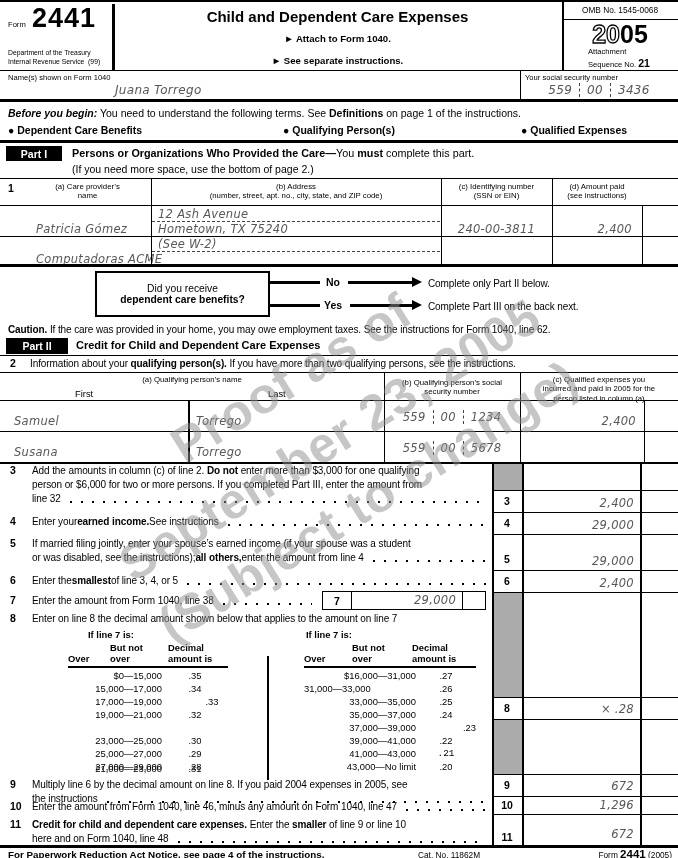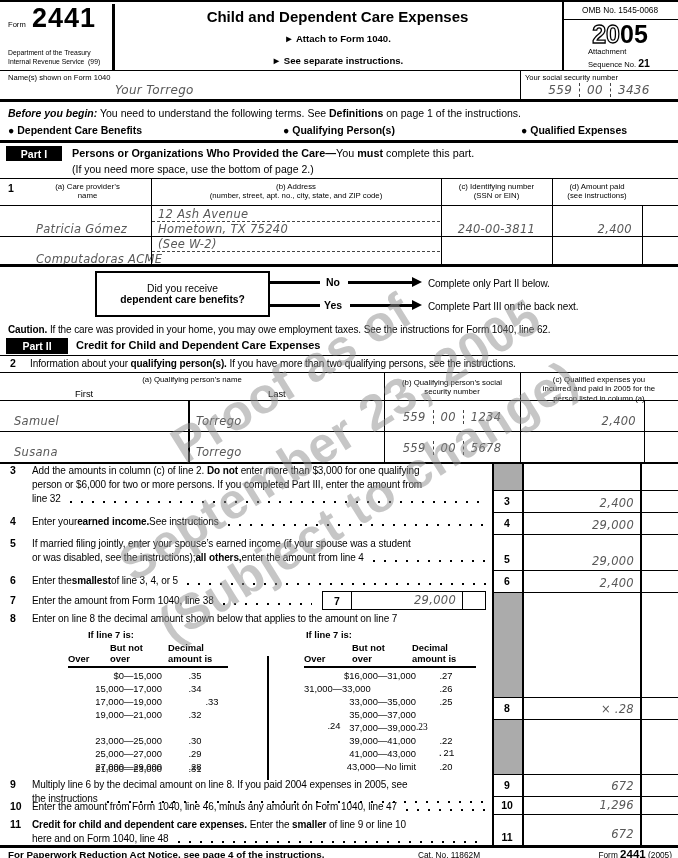--- a/index.html
+++ b/index.html
@@ -71,21 +71,21 @@
     <span class="outline20">20</span><span>05</span>
   </div>
   <div class="abs t75" style="left:588px;top:47px;">Attachment</div>
   <div class="abs t75" style="left:588px;top:57px;">
     <span>Sequence No.</span> <span class="b" style="font-size:10.5px;">21</span>
   </div>
 
   <div class="hline" style="left:0;top:70px;width:678px;"></div>
 
   <div class="abs t75" style="left:8px;top:73px;">Name(s) shown on Form 1040</div>
-  <div class="abs fill" style="left:115px;top:83px;font-size:12px;">Your Torrego</div>
+  <div class="abs fill" style="left:115px;top:83px;font-size:12px;">Juana Torrego</div>
   <div class="vline" style="left:520px;top:70px;height:29px;"></div>
   <div class="abs t75" style="left:525px;top:73px;">Your social security number</div>
   <div class="abs ssn fill" style="left:524px;top:83px;width:150px;font-size:12px;">
     <span>559</span>
     <span class="ssn-sep"></span>
     <span>00</span>
     <span class="ssn-sep"></span>
     <span>3436</span>
   </div>
   <div class="hline" style="left:0;top:99px;width:678px;height:2.5px;"></div>
@@ -375,27 +375,27 @@
       <span style="width:60px;text-align:center;">.27</span>
     </div>
   <div class="dtrow" style="left:304px;top:683px;">
       <span style="width:112px;text-align:left;">31,000—33,000</span>
       <span style="width:60px;text-align:center;">.26</span>
     </div>
   <div class="dtrow" style="left:304px;top:696px;">
       <span style="width:112px;text-align:right;">33,000—35,000</span>
       <span style="width:60px;text-align:center;">.25</span>
     </div>
-  <div class="dtrow" style="left:304px;top:709px;flex-direction:column;">
+  <div class="dtrow" style="left:304px;top:709px;">
       <span style="width:112px;text-align:right;">35,000—37,000</span>
       <span style="width:60px;text-align:center;">.24</span>
     </div>
   <div class="dtrow" style="left:304px;top:722px;">
       <span style="width:112px;text-align:right;">37,000—39,000</span>
-      <span style="width:60px;text-align:left;font-family:Liberation Serif, serif;">.23</span>
+      <span style="width:60px;text-align:right;">.23</span>
     </div>
   <div class="dtrow" style="left:304px;top:735px;">
       <span style="width:112px;text-align:right;">39,000—41,000</span>
       <span style="width:60px;text-align:center;">.22</span>
     </div>
   <div class="dtrow" style="left:304px;top:748px;">
       <span style="width:112px;text-align:right;">41,000—43,000</span>
       <span style="width:60px;text-align:center;font-family:Liberation Mono, monospace;">.21</span>
     </div>
   <div class="dtrow" style="left:304px;top:761px;">

